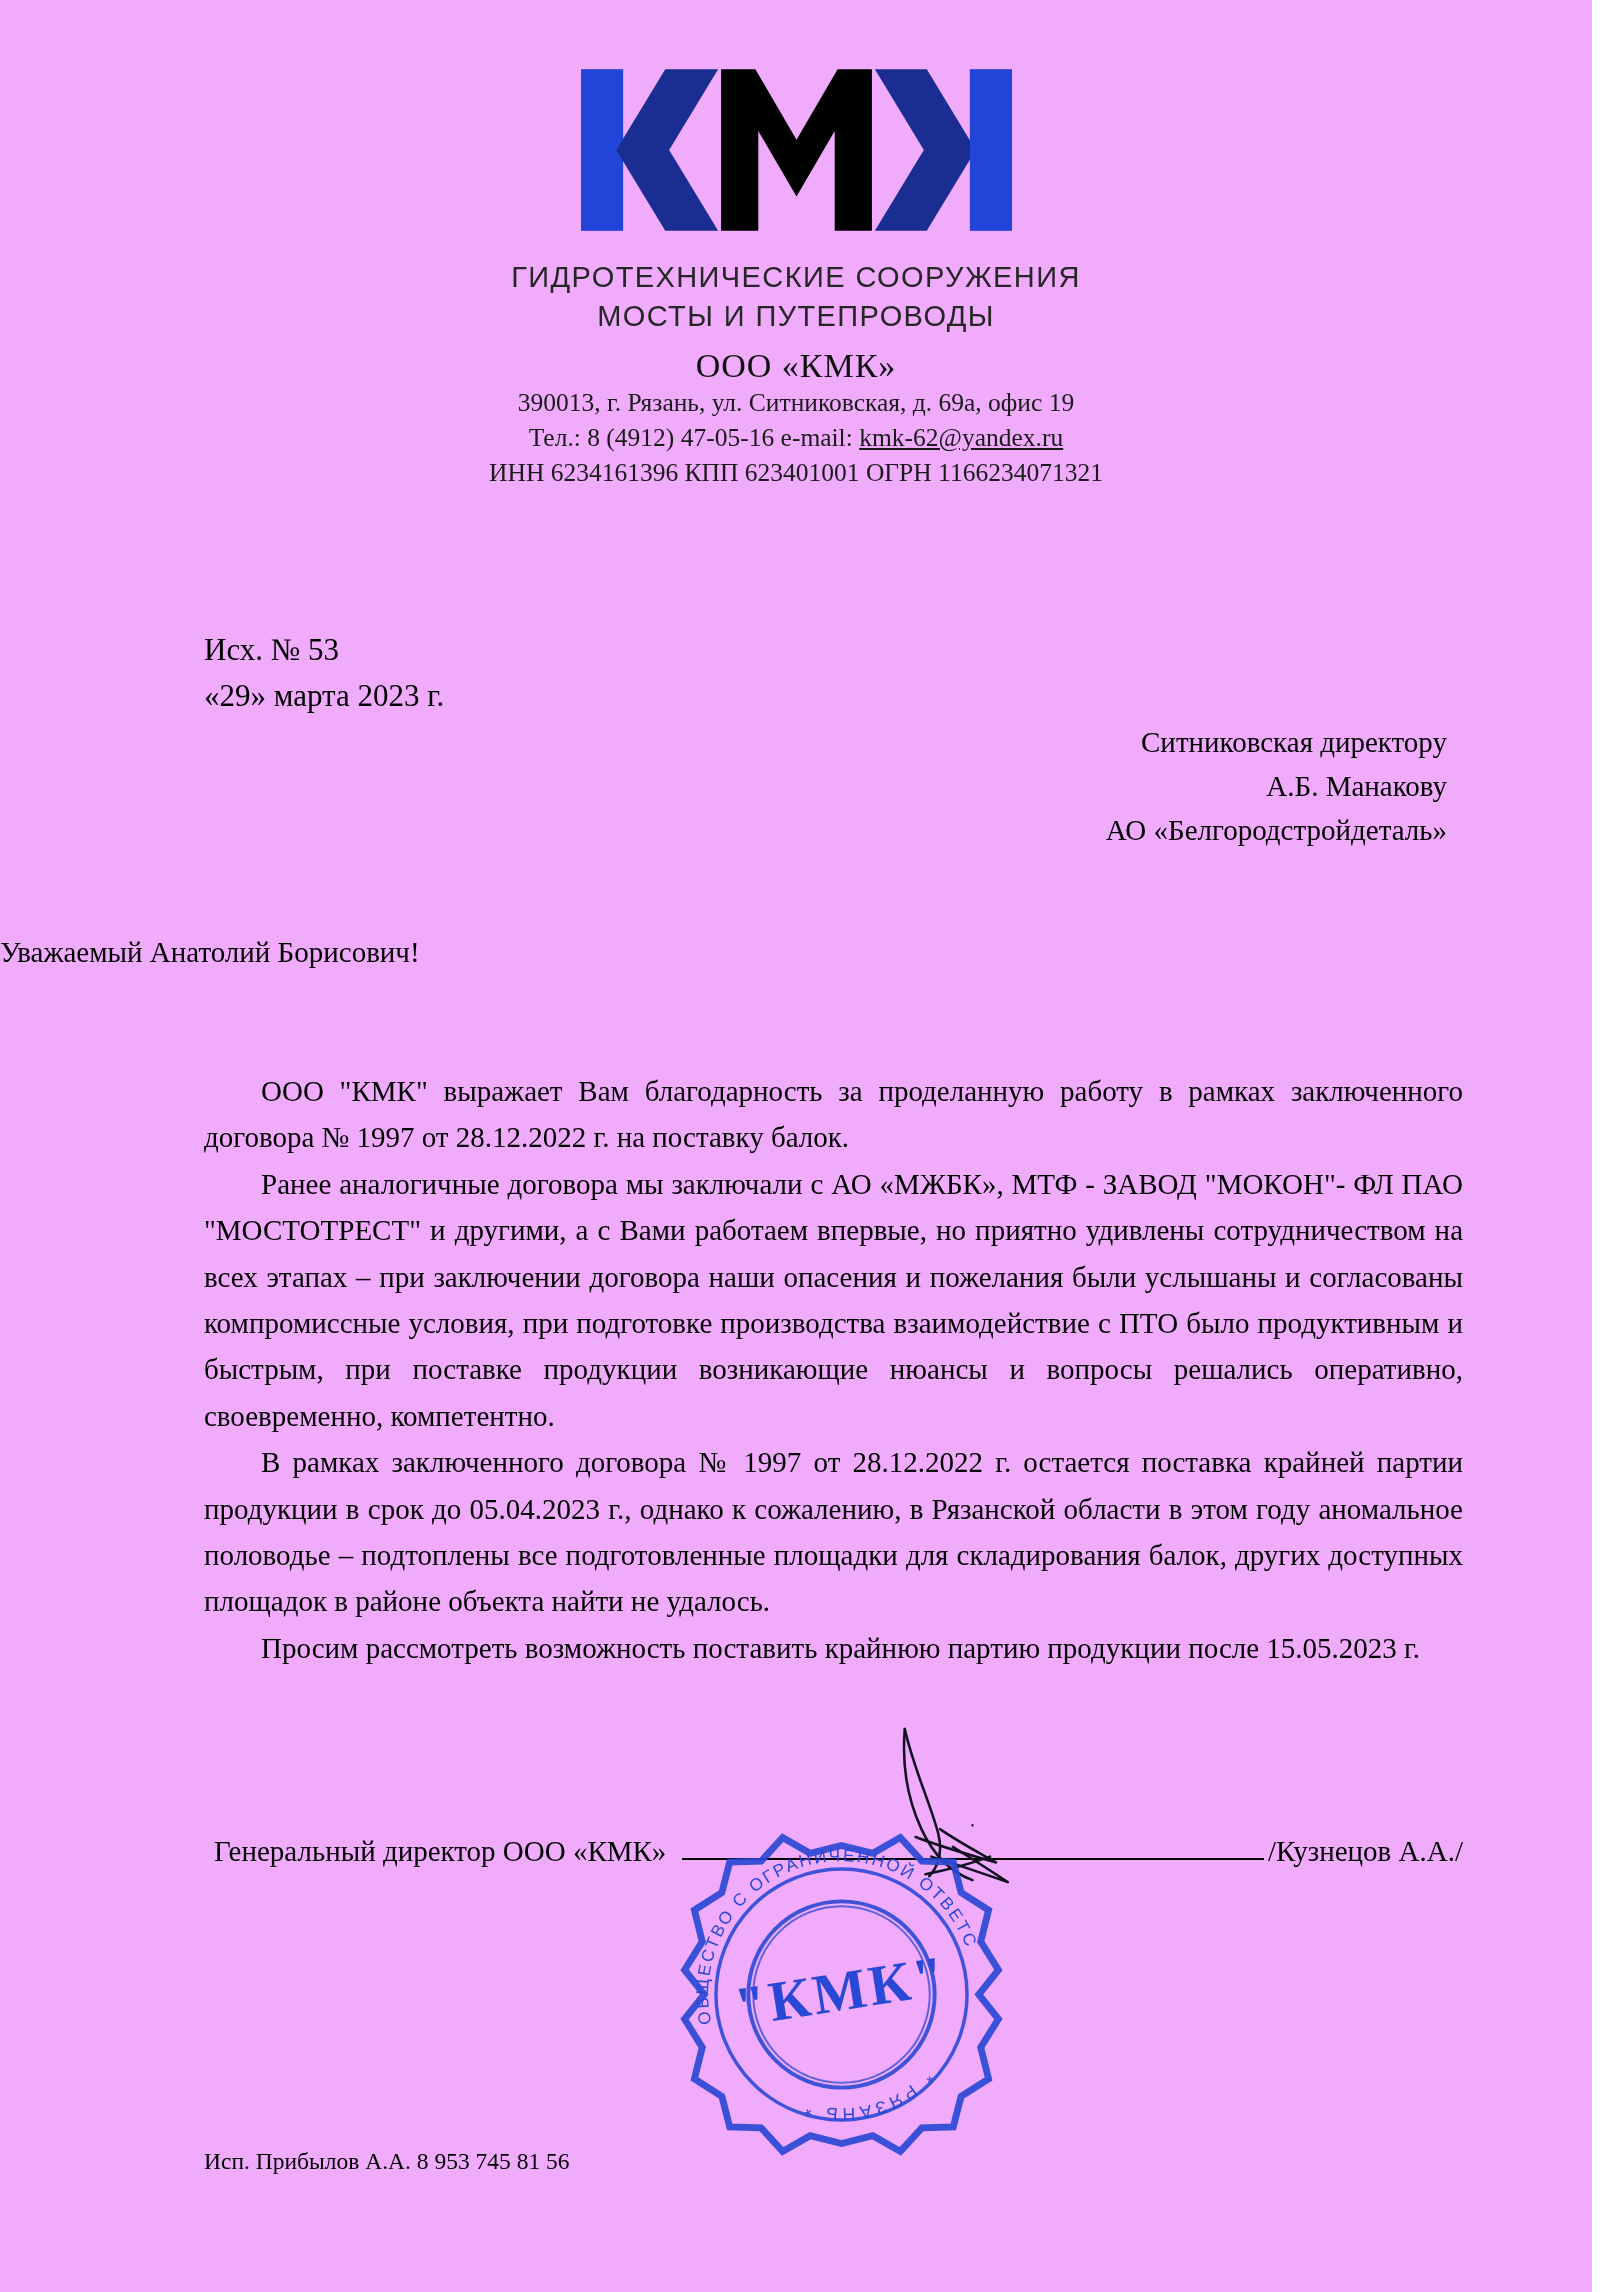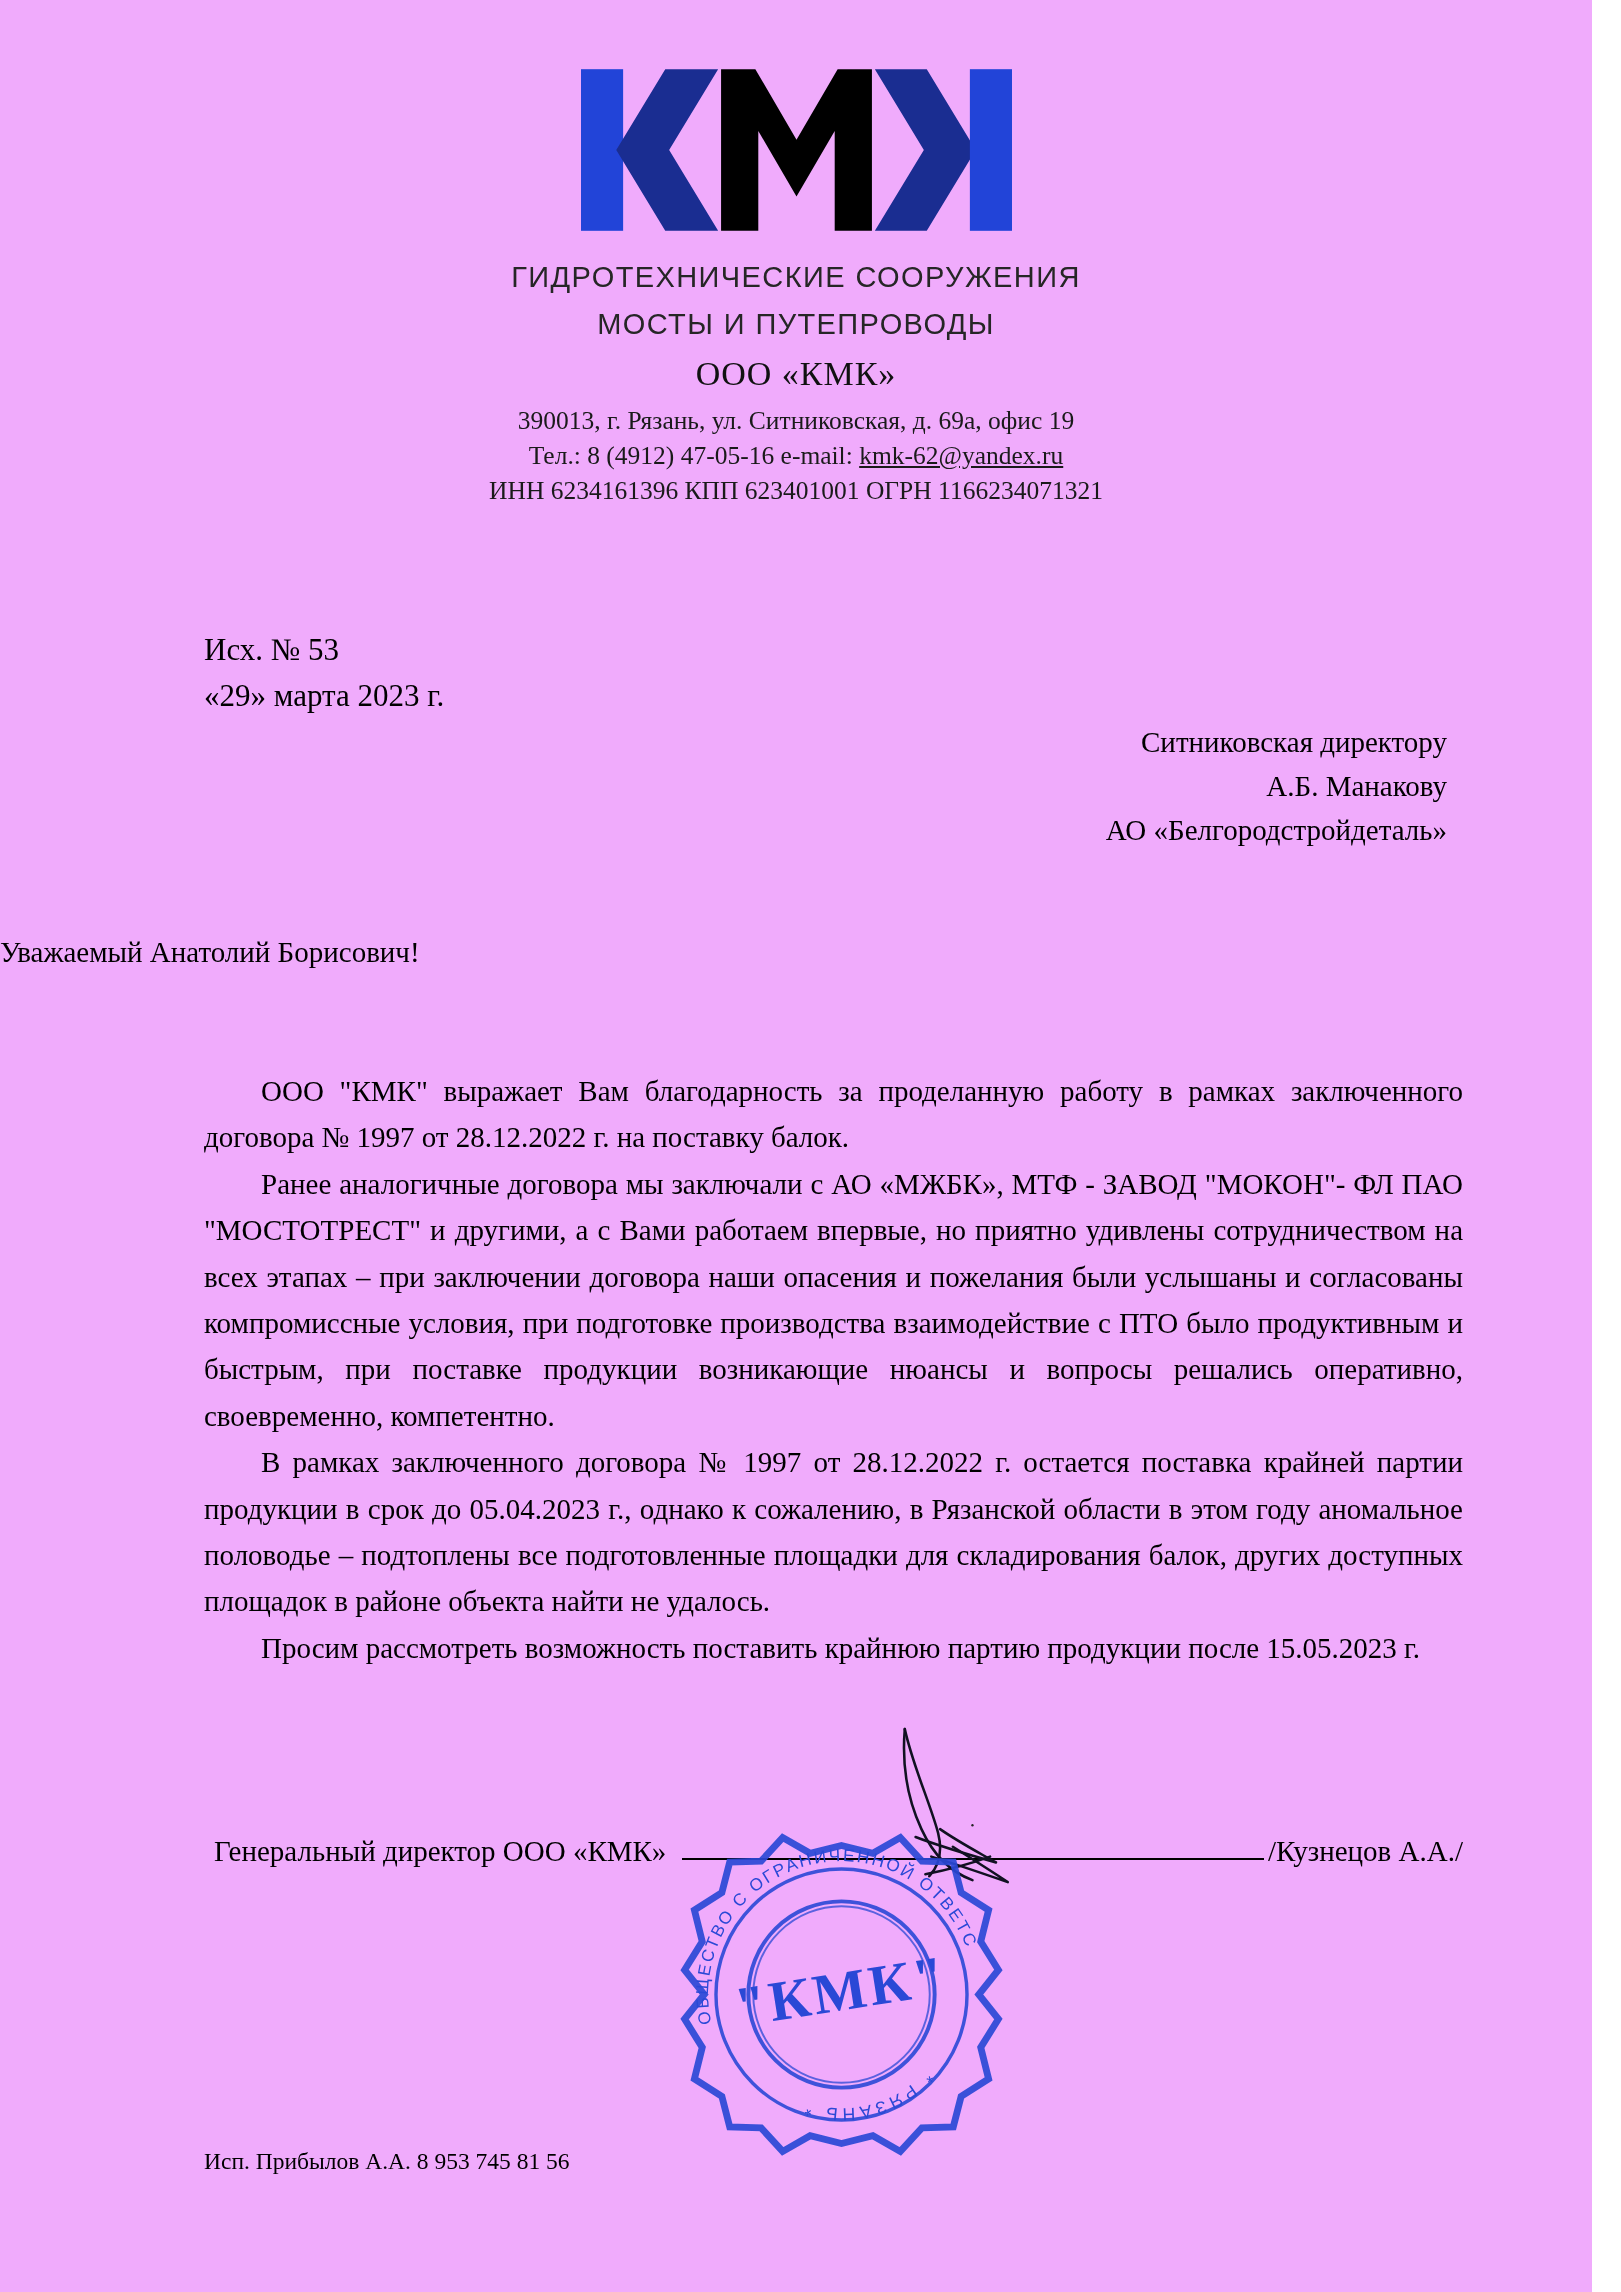--- a/index.html
+++ b/index.html
@@ -34,36 +34,36 @@
     justify-content: center;
     align-items: center;
   }
   .logo-svg { display: block; }
 
   .lh-line-1, .lh-line-2 {
     font-family: "Liberation Sans", "DejaVu Sans", sans-serif;
     font-size: 29px;
     letter-spacing: 1.4px;
     color: #262626;
-    margin-top: 8px;
+    margin-top: 0;
     line-height: 1.32;
   }
   .lh-line-1 { margin-top: 27.4px; }
   .lh-company {
     font-family: "Liberation Serif", "DejaVu Serif", serif;
     font-weight: normal;
     font-size: 34px;
     letter-spacing: 1px;
     margin-top: 11.8px;
     color: #111111;
   }
   .lh-contact {
     font-size: 25.5px;
     line-height: 1.38;
-    margin-top: 10px;
+    margin-top: 0;
     color: #1a1a1a;
   }
   .lh-contact .email {
     text-decoration: underline;
     color: #1a1a1a;
   }
 
   
   .ref-block {
     position: absolute;

